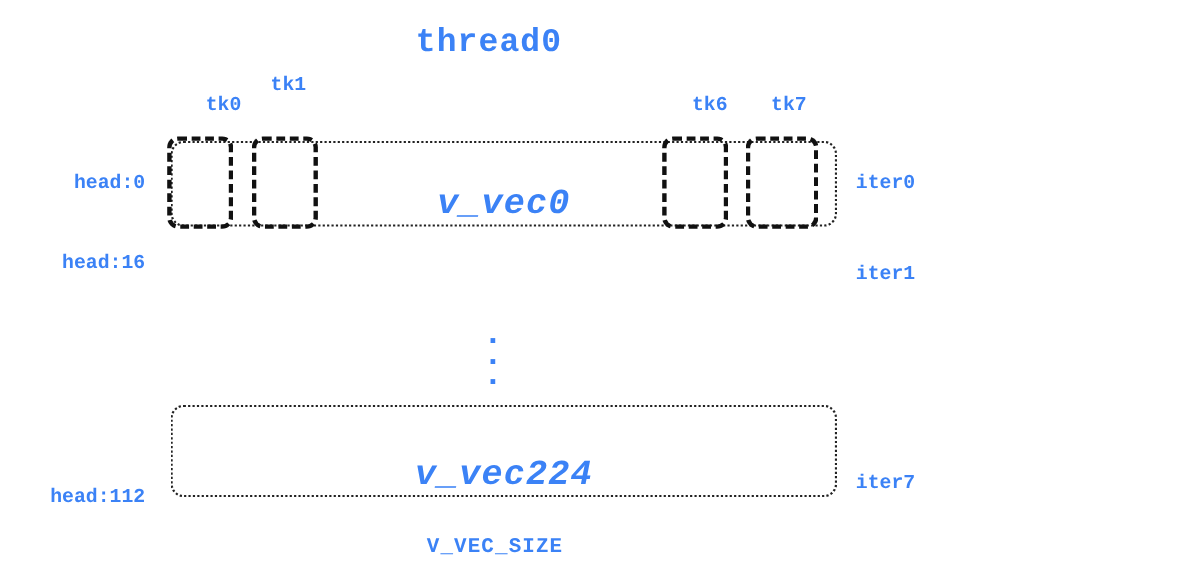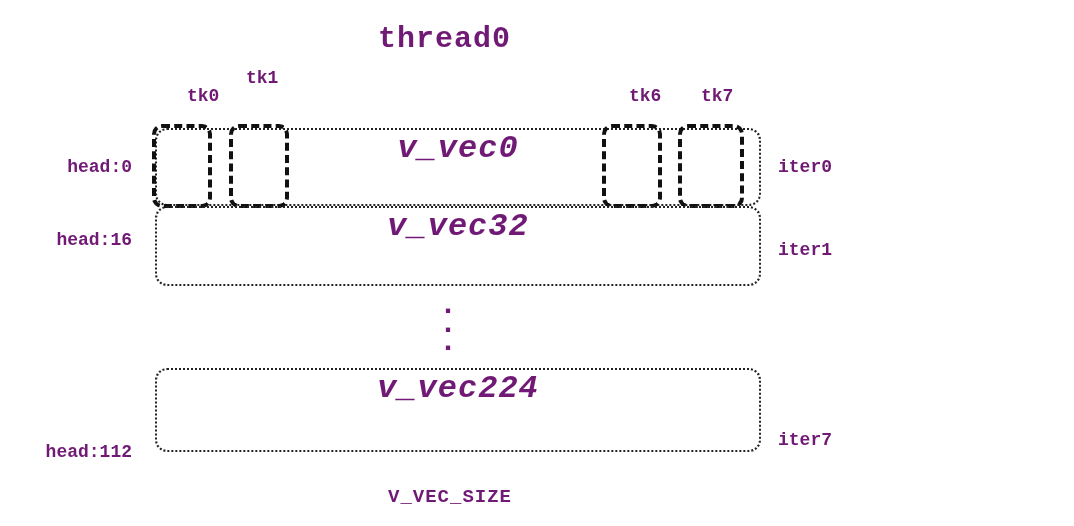--- a/index.html
+++ b/index.html
@@ -7,42 +7,42 @@
     padding: 0;
     background: #ffffff;
   }
   .canvas {
     position: relative;
     width: 1074px;
     height: 526px;
     background: #ffffff;
     font-family: "Liberation Mono", "DejaVu Sans Mono", monospace;
     font-weight: bold;
-    color: #701a75;
+    color: #3b82f6;
     overflow: hidden;
   }
   .abs { position: absolute; }
 
   .title {
     font-size: 30px;
     letter-spacing: 1px;
   }
   .small-label {
     font-size: 18px;
     white-space: nowrap;
   }
   .head-label {
     width: 110px;
     text-align: right;
   }
   .row-rect {
     border: 2px dotted #222222;
     border-radius: 12px;
     display: flex;
-    align-items: flex-start;
+    align-items: flex-end;
     justify-content: center;
     box-sizing: border-box;
     background: transparent;
   }
   .vec-label {
     font-size: 32px;
     font-style: italic;
     letter-spacing: 1px;
   }
   .tk-box {
@@ -86,23 +86,20 @@
   </div>
 
   <div class="abs tk-box" style="left:152px; top:124px; width:60px; height:84px;"></div>
   <div class="abs tk-box" style="left:229px; top:124px; width:60px; height:84px;"></div>
   <div class="abs tk-box" style="left:602px; top:124px; width:60px; height:84px;"></div>
   <div class="abs tk-box" style="left:678px; top:124px; width:66px; height:84px;"></div>
 
   <div class="abs small-label head-label" style="left:22px; top:157px;">head:0</div>
   <div class="abs small-label" style="left:778px; top:157px;">iter0</div>
 
-  <div class="abs row-rect" style="left:155px; top:206px; width:606px; height:80px;">
-    <span class="vec-label">v_vec32</span>
-  </div>
   <div class="abs small-label head-label" style="left:22px; top:230px;">head:16</div>
   <div class="abs small-label" style="left:778px; top:240px;">iter1</div>
 
   <div class="abs dots" style="left:428px; top:296px;">.
 .
 .</div>
 
 
   <div class="abs row-rect" style="left:155px; top:368px; width:606px; height:84px;font-family:Liberation Mono, monospace;">
     <span class="vec-label">v_vec224</span>

